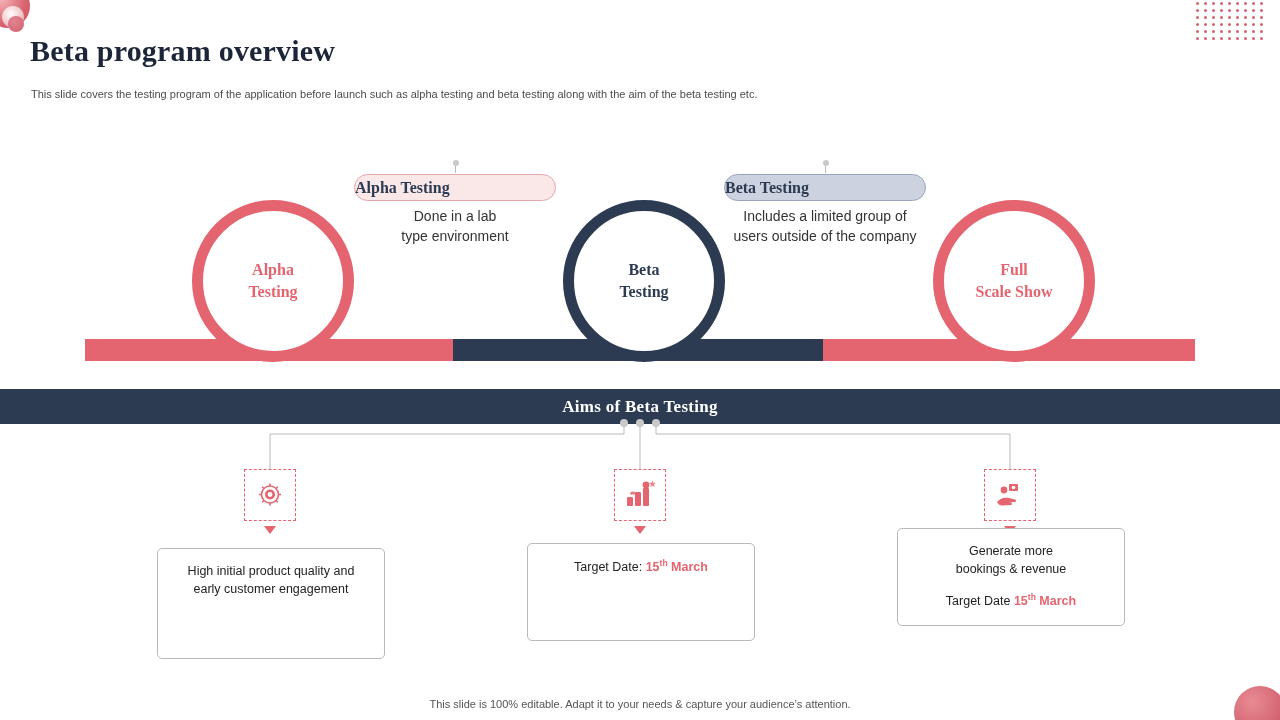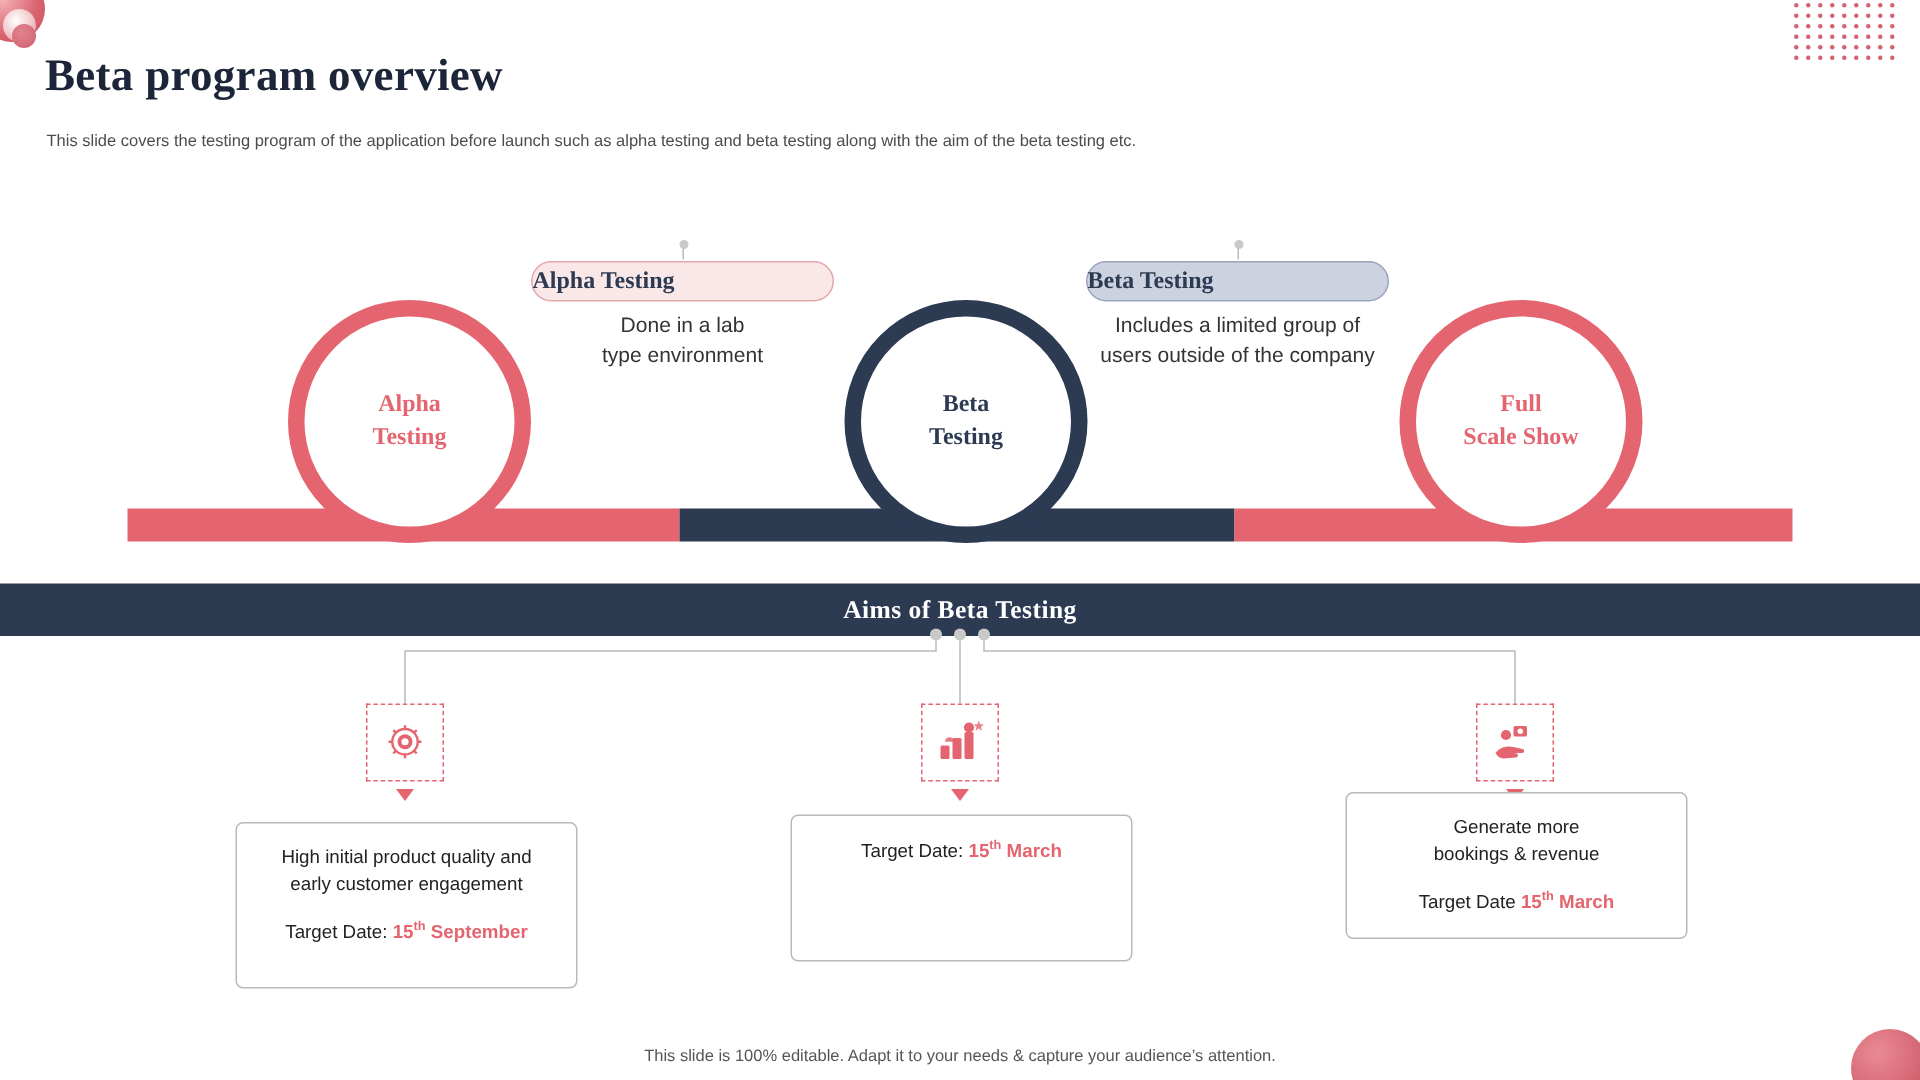--- a/index.html
+++ b/index.html
@@ -473,24 +473,20 @@
     </svg>
   </span>
 </div>
 <div class="arrow-down ad3"></div>
 
 <div class="card card1">
   <p class="desc">
     <span>High initial product quality and</span><br>
     <span>early customer engagement</span>
   </p>
-  <p class="target">
-    <span>Target Date:</span>
-    <span class="hl"><span>15</span><sup>th</sup> <span>September</span></span>
-  </p>
 </div>
 
 <div class="card card2">
   <p class="target">
     <span>Target Date:</span>
     <span class="hl"><span>15</span><sup>th</sup> <span>March</span></span>
   </p>
 </div>
 
 <div class="card card3">

